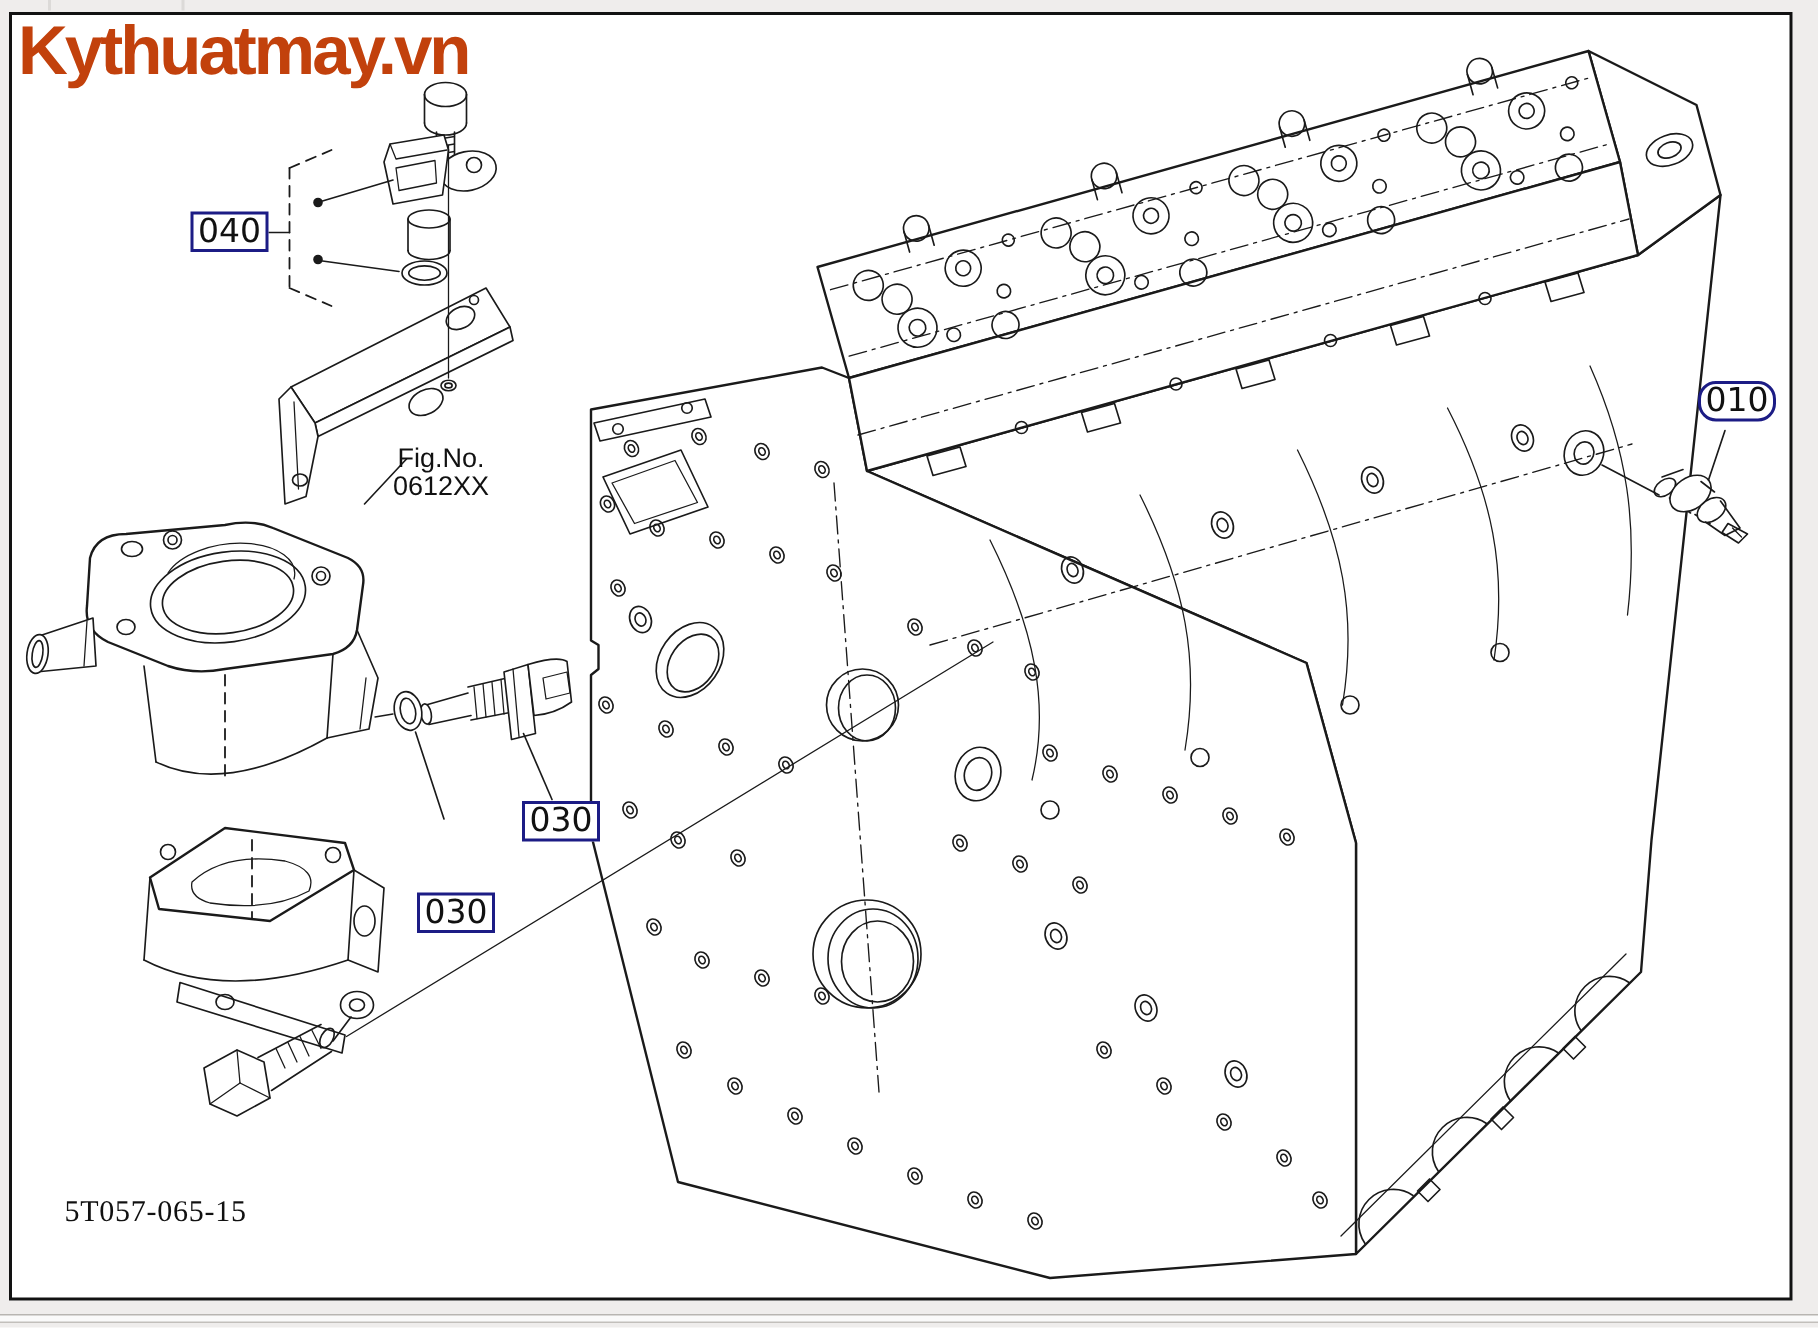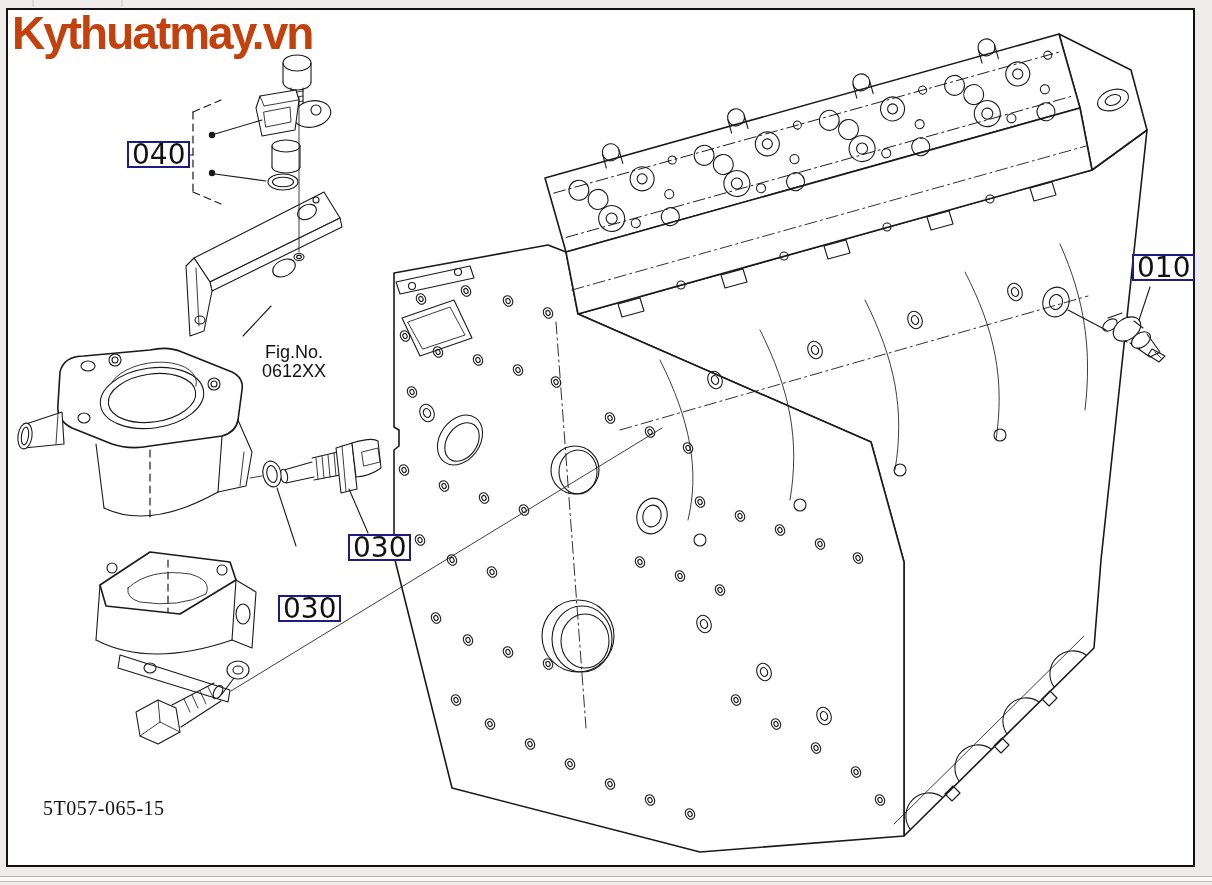--- a/index.html
+++ b/index.html
@@ -31,21 +31,21 @@
   .dot{fill:#1a1a1a;stroke:none;}
   .overlay{position:absolute;color:#111;}
   .logo{
     left:12px;top:8px;
     font-size:46px;line-height:50px;font-weight:700;letter-spacing:-2px;
     color:#c2410c;
   }
   .callout{
     background:#ffffff;
     border:2px solid #1c1c85;
-    font-size:28px;line-height:23px;font-weight:400;
+    font-size:22px;line-height:23px;font-weight:400;
     padding:0 3px;color:#111;
     font-family:"DejaVu Sans", sans-serif;
   }
   .fig-no{
     font-size:18px;line-height:19px;font-weight:500;
     width:80px;text-align:center;
     font-family:"Liberation Sans", sans-serif;
   }
   .code{
     font-size:20px;letter-spacing:0.5px;font-weight:500;
@@ -376,24 +376,24 @@
       <line x1="1068" y1="310" x2="1106" y2="330"></line>
       <line x1="1150" y1="287" x2="1139" y2="320"></line>
     </g>
   </g>
 </svg>
 
 <div class="overlay logo">Kythuatmay.vn</div>
 
 <div class="overlay callout" style="left:127px;top:141px;">040</div>
 
-<div class="overlay callout" style="left:1132px;top:254px;">010</div>
+<div class="overlay callout" style="left:1132px;top:254px;border-radius:12px;">010</div>
 
 <div class="overlay callout" style="left:278px;top:547px;margin-top:48px;">030</div>
 
 <div class="overlay callout" style="left:348px;top:534px;">030</div>
 
-<div class="overlay fig-no" style="left:254px;top:296px;margin-top:47px;">
+<div class="overlay fig-no" style="left:254px;top:296px;">
   <div>Fig.No.</div>
   <div>0612XX</div>
 </div>
 
 <div class="overlay code" style="left:43px;top:797px;">5T057-065-15</div>
 
 </body></html>

